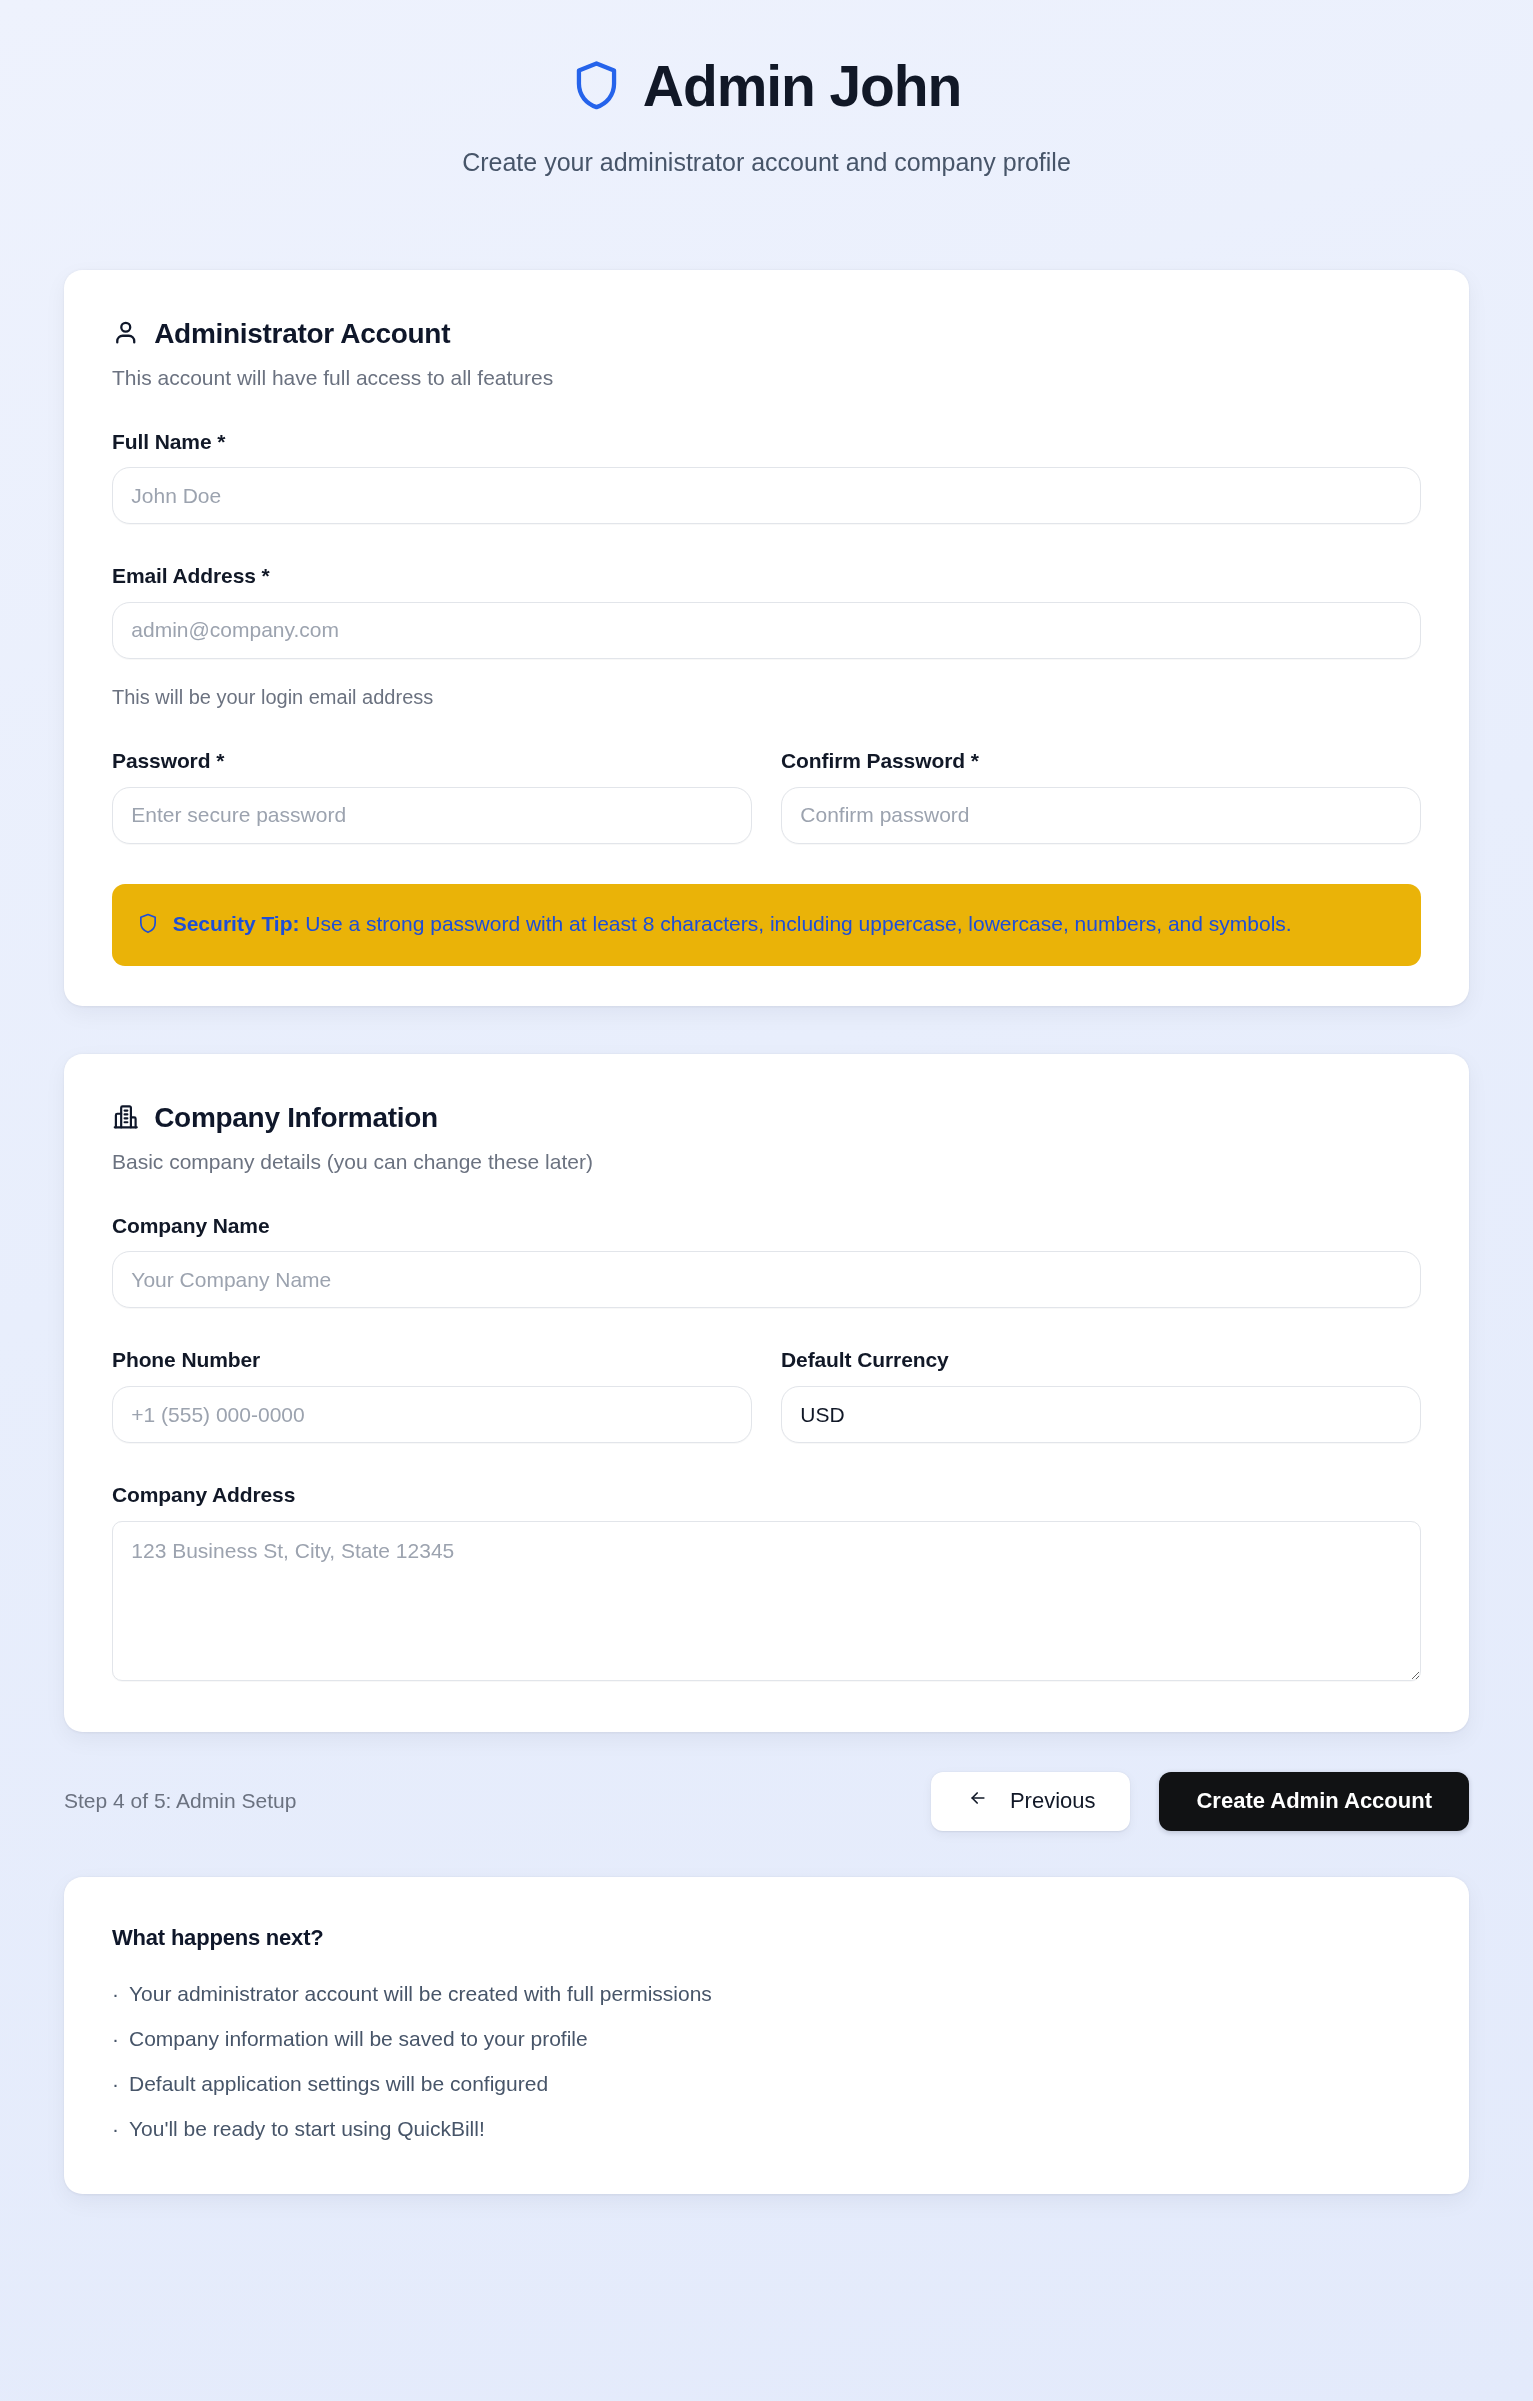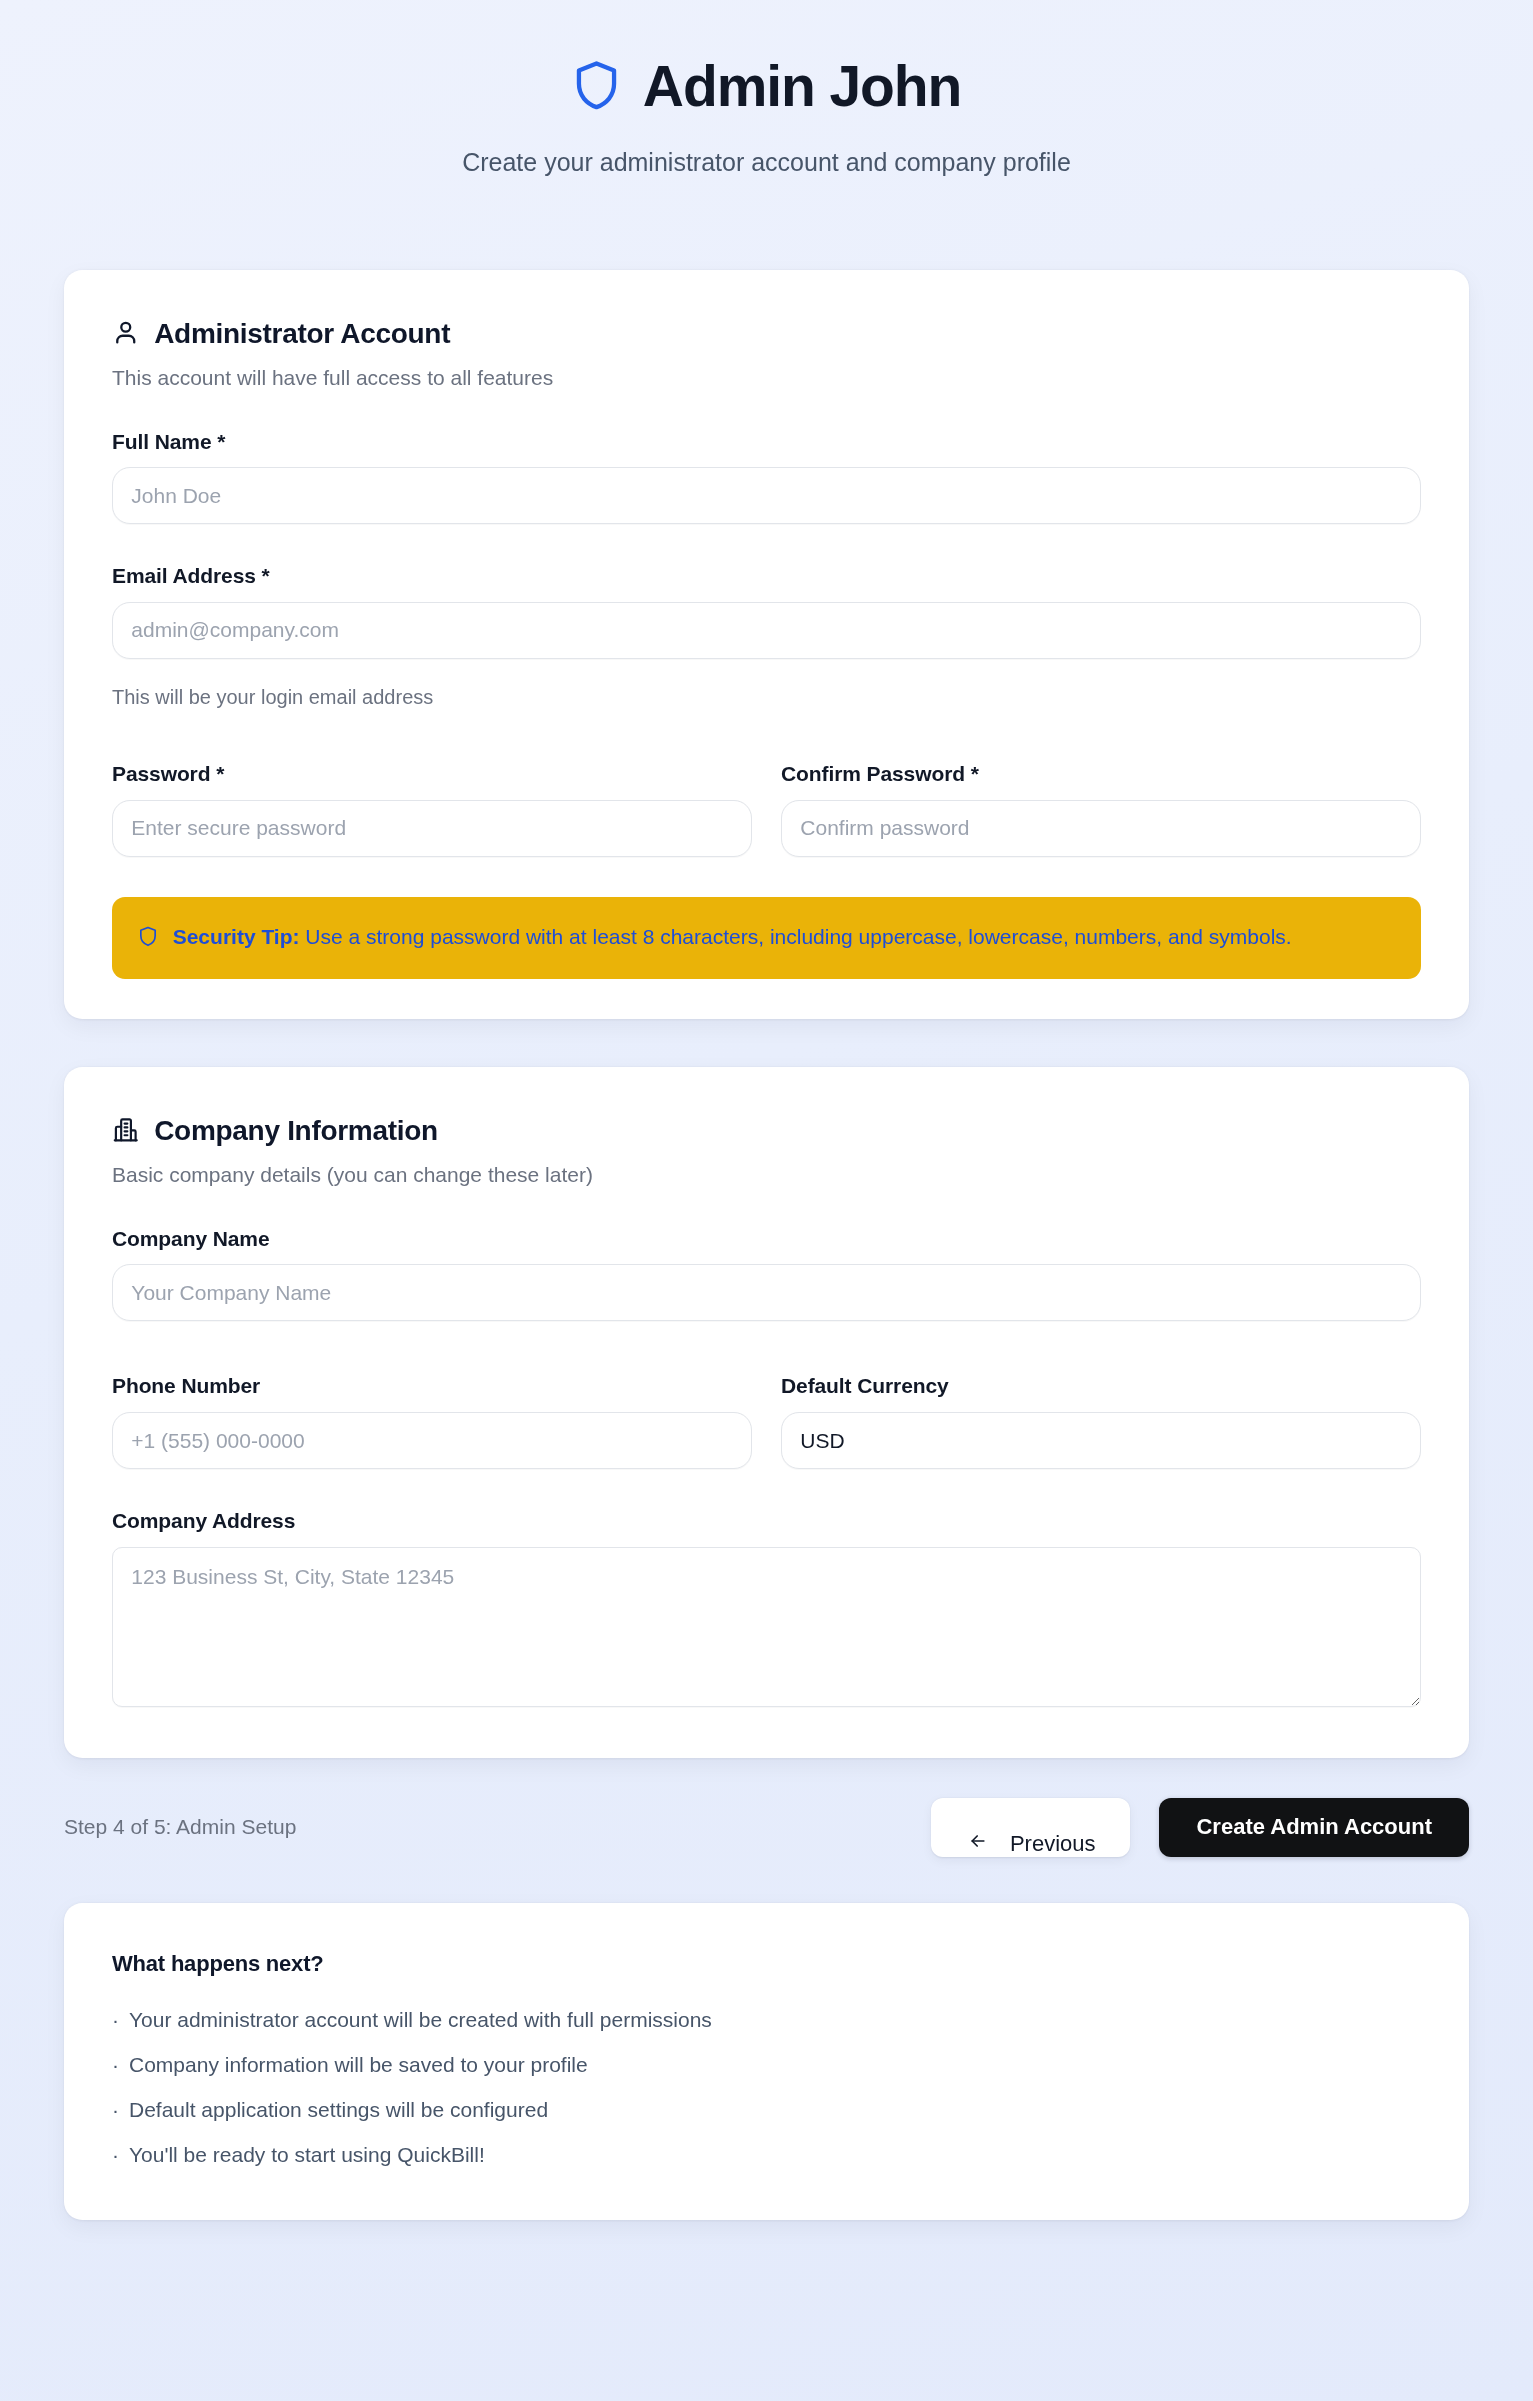--- a/index.html
+++ b/index.html
@@ -108,21 +108,21 @@
 
   .helper {
     margin-top: 27px;
     font-size: 20px;
     color: #6b7280;
   }
 
   .row-2 {
     display: flex;
     gap: 29px;
-    margin-top: 53px;
+    margin-top: 40px;
   }
   .row-2 > .col { flex: 1 1 0; min-width: 0; }
   .row-2 > .col .field { margin-top: 0; }
 
   .textarea {
     width: 100%;
     height: 160px;
     border: 0.9px solid #e2e5ea;
     border-radius: 10px;
     background: #fff;
@@ -180,21 +180,20 @@
     height: 59px;
     font-size: 22px;
   }
   .btn-secondary {
     background: #fff;
     color: #111827;
     padding: 0 35px;
     gap: 20px;
     font-weight: 500;
     box-shadow: 0 0.9px 1.8px rgba(15,23,42,.08), 0 3.7px 11px rgba(15,23,42,.05);
-    align-items: flex-end;
   }
   .btn-primary {
     background: #111214;
     color: #fff;
     padding: 0 37px;
     font-weight: 600;
     box-shadow: 0 1.8px 5.5px rgba(15,23,42,.18);
   }
 
   

